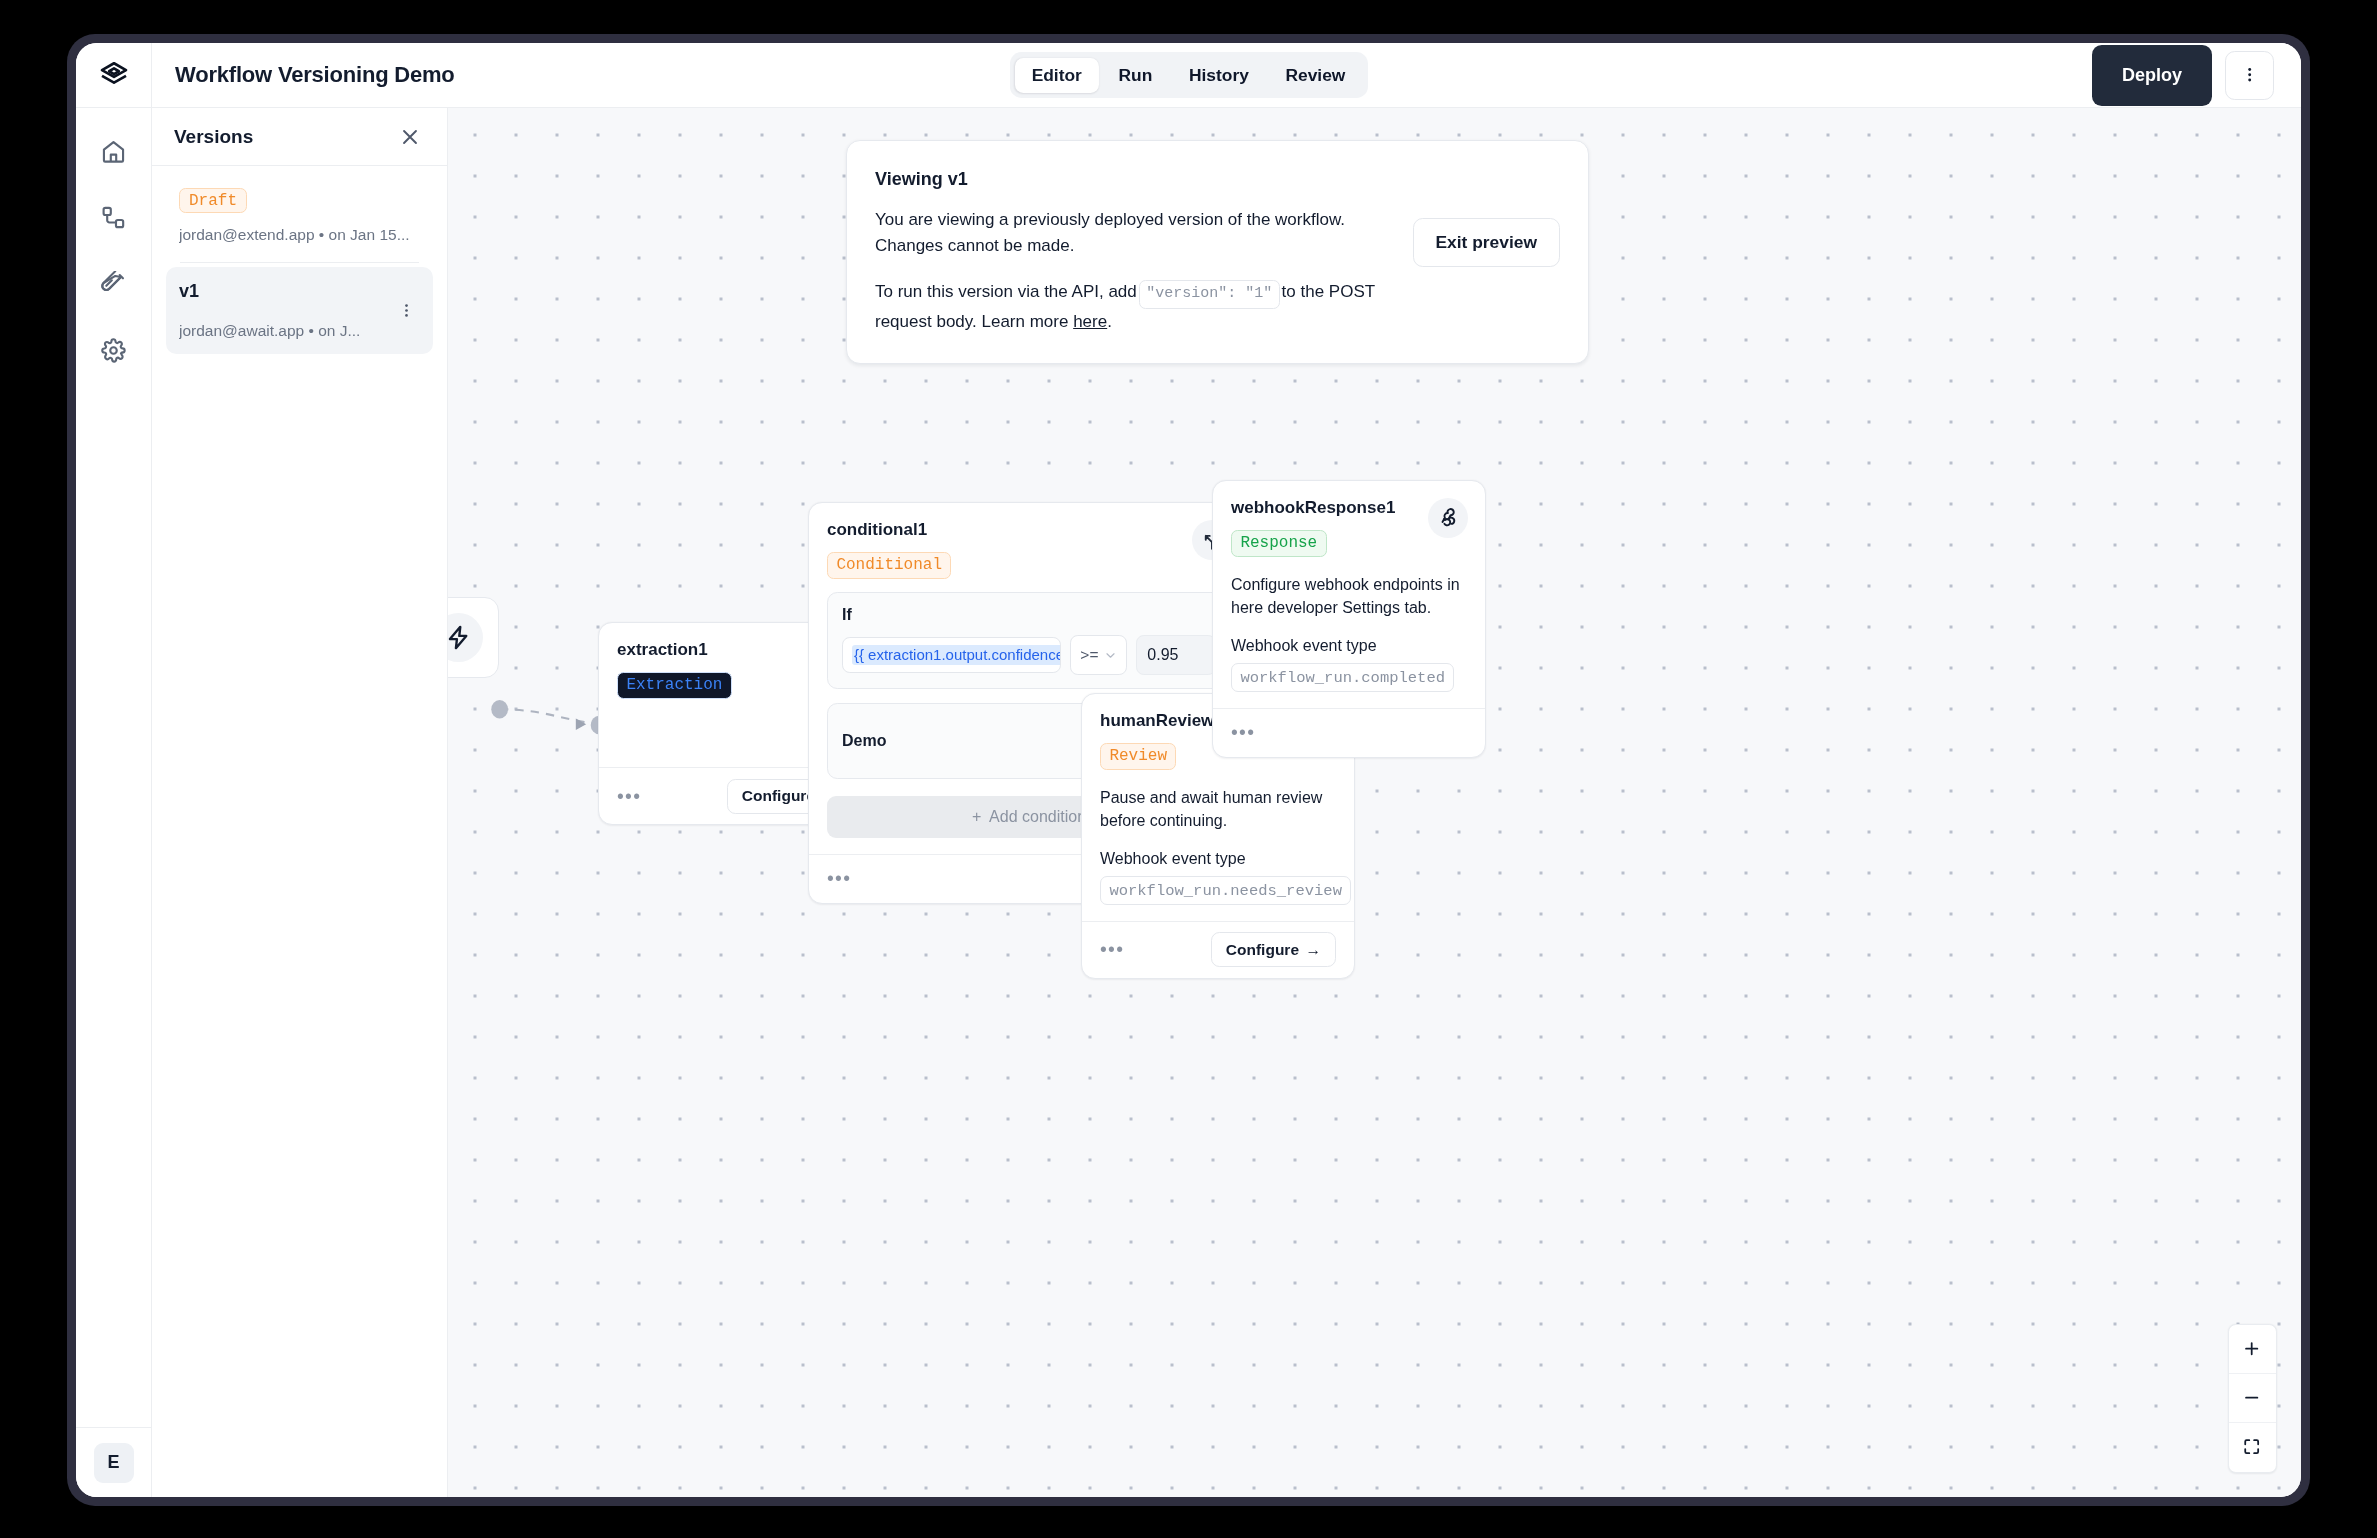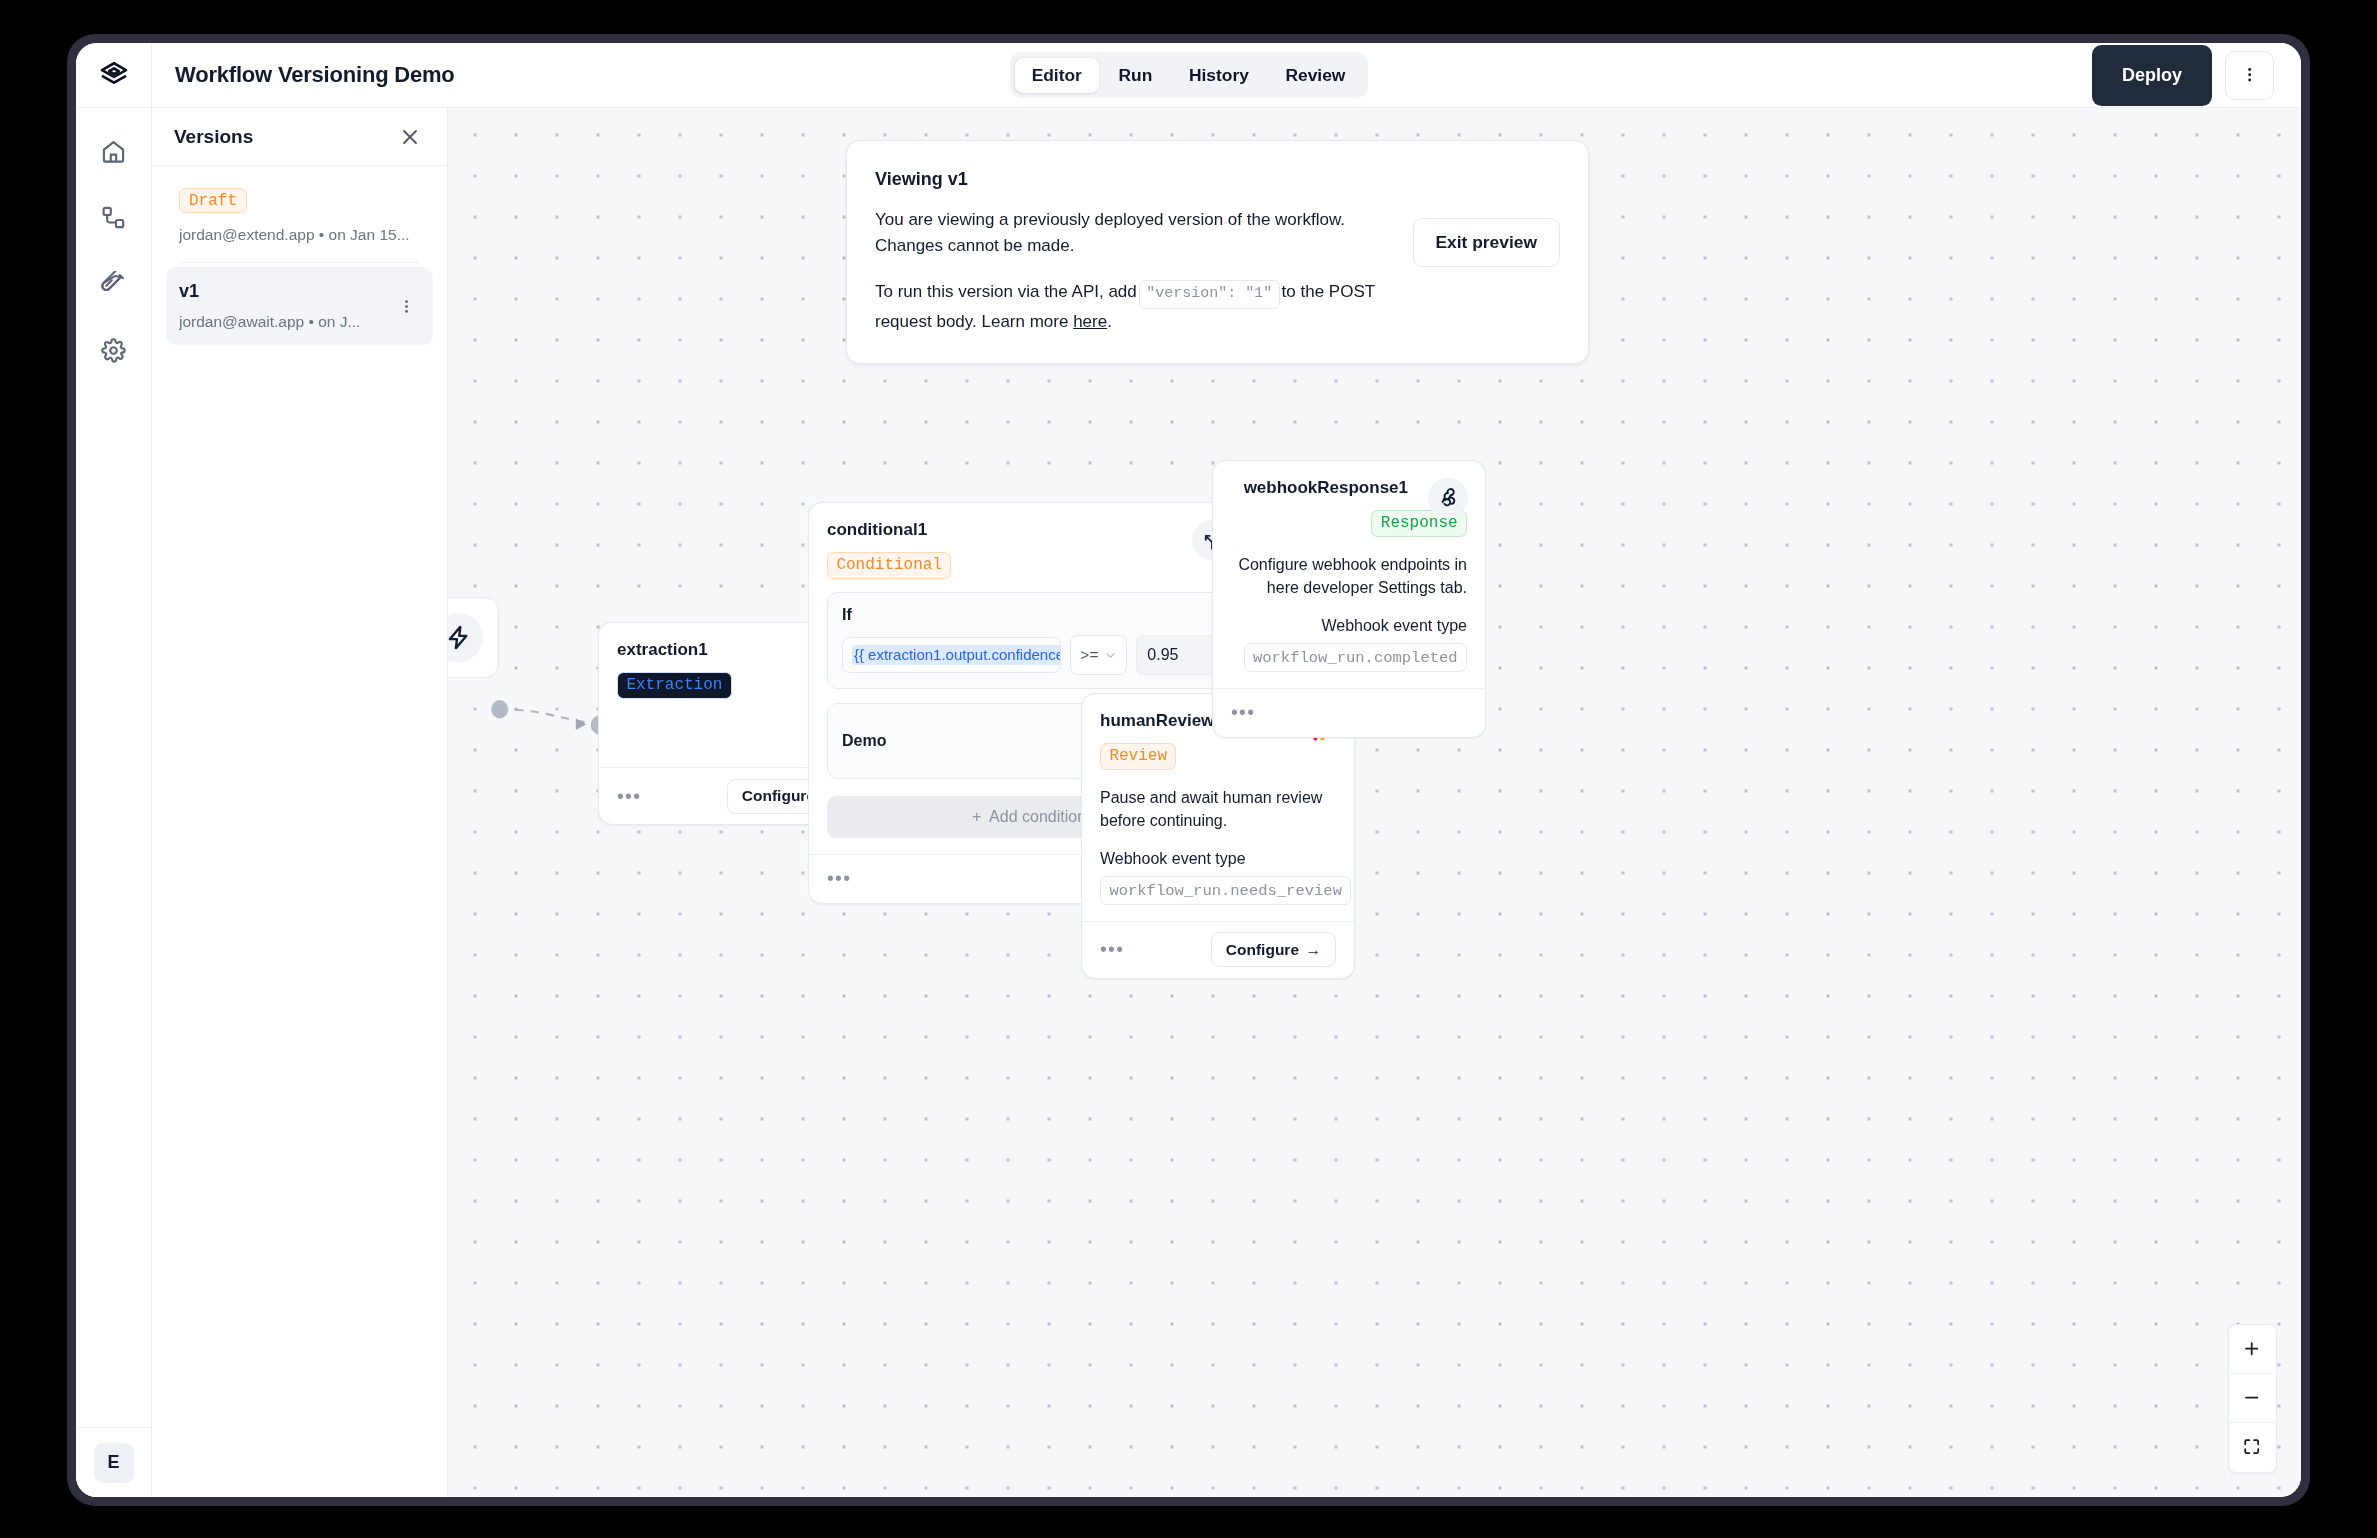--- a/index.html
+++ b/index.html
@@ -192,21 +192,21 @@
     font-family: "Liberation Mono", monospace;
     font-size: 16px;
     border-radius: 6.5px;
     padding: 2.6px 9px;
     margin-bottom: 13px;
   }
   .version-label {
     font-size: 18px;
     font-weight: 700;
     color: #131c2e;
-    margin-bottom: 11px;
+    margin-bottom: 20px;
   }
   .version-meta {
     font-size: 15.5px;
     color: #6b7484;
     white-space: nowrap;
     overflow: hidden;
   }
   .version-kebab {
     width: 28px; height: 28px;
     display: flex; align-items: center; justify-content: center;
@@ -735,21 +735,21 @@
         </div>
         <div class="node-footer">
           <div class="node-dots">•••</div>
           <button class="configure-btn">
             <span>Configure</span>
             <span>→</span>
           </button>
         </div>
       </div>
 
-      <div class="node" style="left:764px; top:352px; width:274px;text-align:right;">
+      <div class="node" style="left:764px; top:372px; width:274px;">
         <div class="node-body">
           <div class="node-name">webhookResponse1</div>
           <div class="type-badge badge-response">Response</div>
           <div class="node-icon-circle">
             <svg width="22" height="22" viewBox="0 0 24 24" fill="none" stroke="#131c2e" stroke-width="2.1" stroke-linecap="round" stroke-linejoin="round">
               <path d="M11.6 6.6a3.4 3.4 0 0 0-3 5.2l-2.6 4.5"></path>
               <path d="M8.1 18.4a3.4 3.4 0 1 0 .5-4.2"></path>
               <path d="M15.4 18.4a3.4 3.4 0 1 0-2.9-5.1h-5"></path>
               <path d="M12.5 13.3 14.8 9a3.4 3.4 0 1 0-3.2-2.4"></path>
             </svg>

